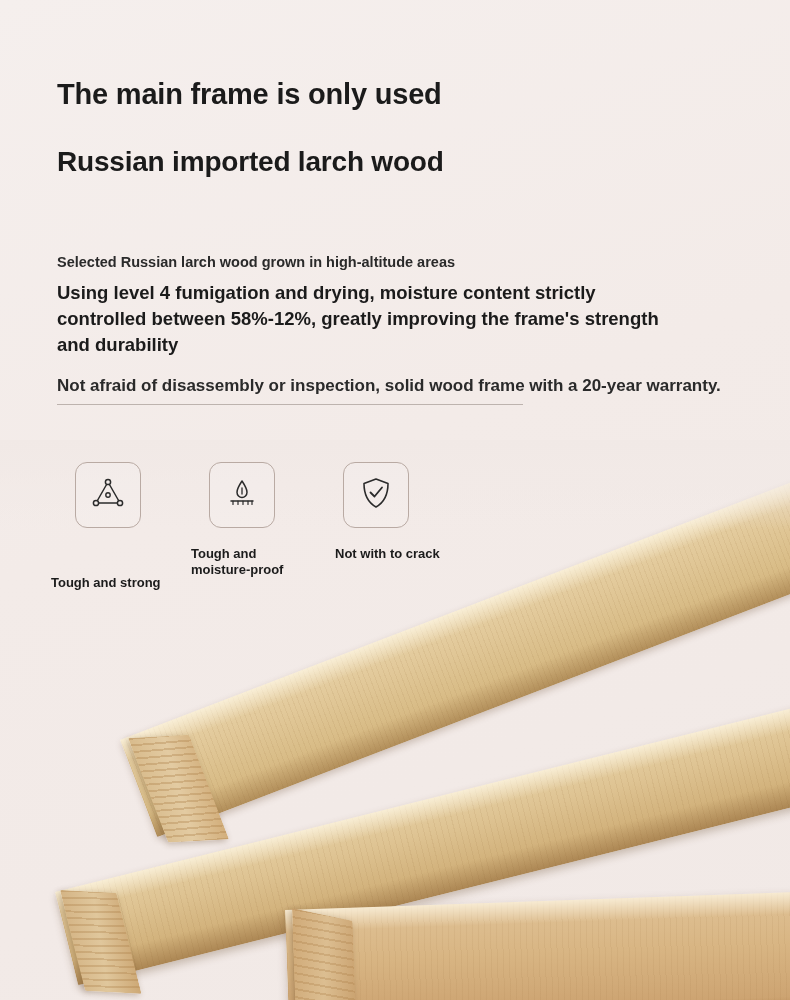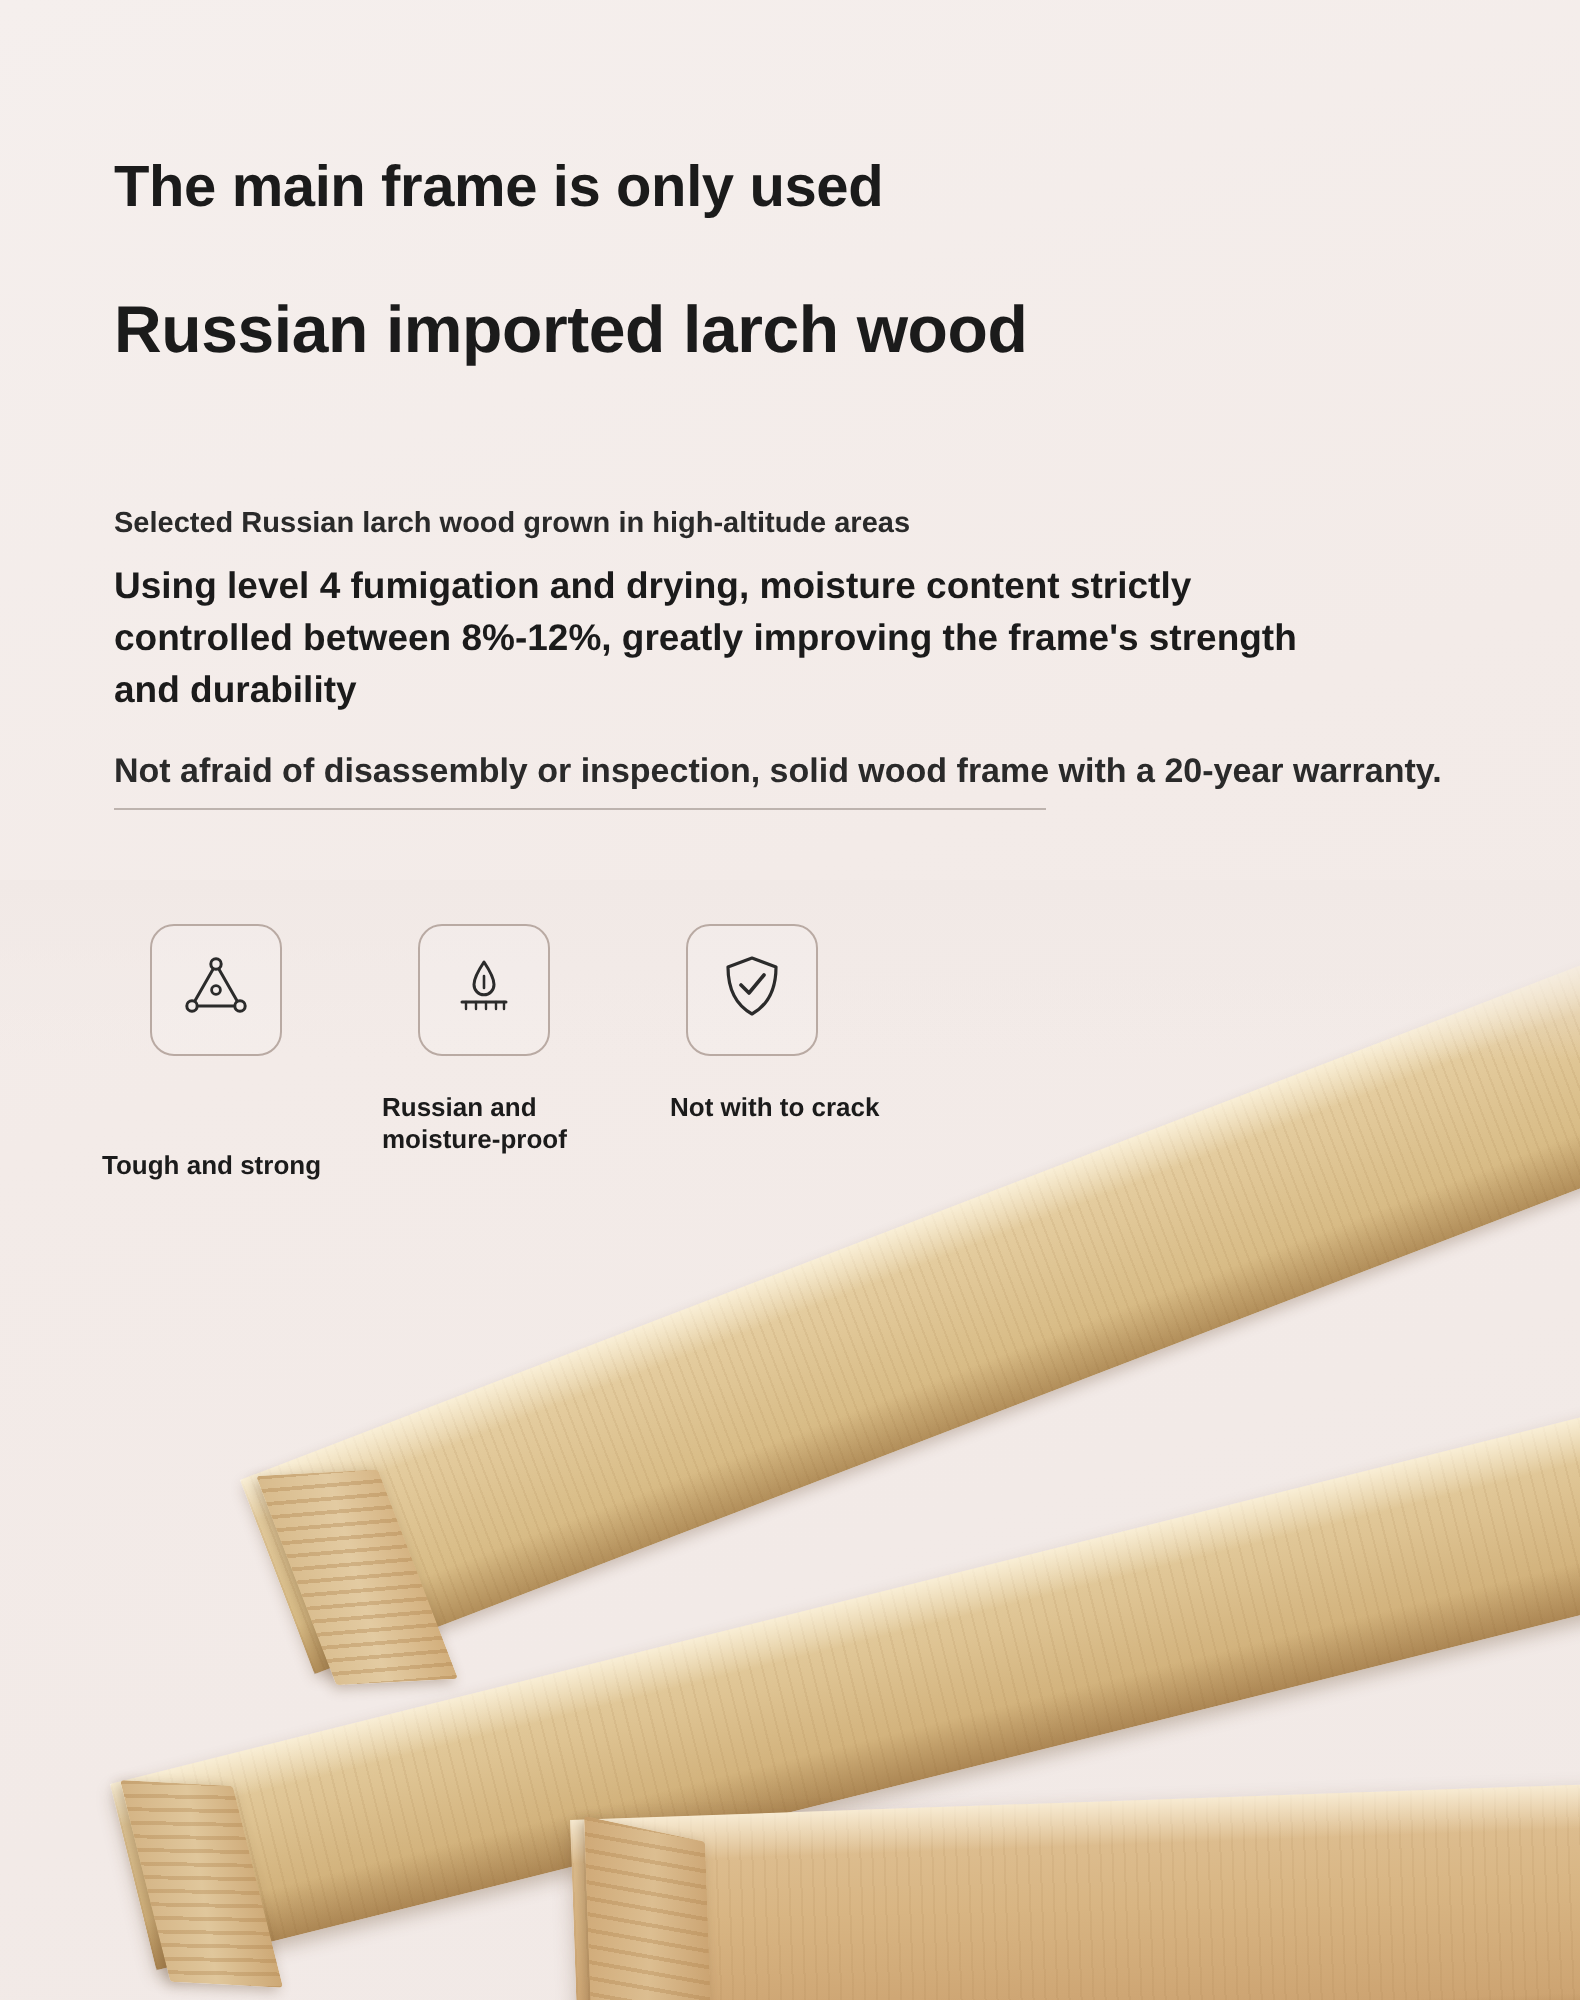--- a/index.html
+++ b/index.html
@@ -143,21 +143,21 @@
     top: 78px;
     font-size: 29px;
     font-weight: bold;
     color: #1b1b1b;
     letter-spacing: -0.2px;
   }
   .headline-2 {
     position: absolute;
     left: 57px;
     top: 146px;
-    font-size: 33px;
+    font-size: 28px;
     font-weight: bold;
     color: #1b1b1b;
     letter-spacing: -0.2px;
   }
   .subline {
     position: absolute;
     left: 57px;
     top: 238px;
     font-size: 14.5px;
     font-weight: bold;
@@ -255,21 +255,21 @@
     <div class="photo-fade"></div>
   </div>
 
   <div class="content">
 
     <div class="headline-1">The main frame is only used</div>
     <div class="headline-2">Russian imported larch wood</div>
 
     <div class="subline">Selected Russian larch wood grown in high-altitude areas</div>
 
-    <div class="paragraph">Using level 4 fumigation and drying, moisture content strictly controlled between 8%-12%, greatly improving the frame's strength and durability</div>
+    <div class="paragraph">Using level 4 fumigation and drying, moisture content strictly controlled between 58%-12%, greatly improving the frame's strength and durability</div>
 
     <div class="footnote">Not afraid of disassembly or inspection, solid wood frame with a 20-year warranty.</div>
     <div class="rule"></div>
 
     <div class="features">
 
       <div class="feature f1">
         <div class="box">
           <span>
             <svg width="34" height="32" viewBox="0 0 34 32">
@@ -288,21 +288,21 @@
         <div class="box">
           <span>
             <svg width="34" height="34" viewBox="0 0 34 34">
               <path d="M17 5 C17 5 12 12.5 12 16.2 C12 19.2 14.3 21.4 17 21.4 C19.7 21.4 22 19.2 22 16.2 C22 12.5 17 5 17 5 Z" fill="none" stroke="#2b2b2b" stroke-width="1.5" stroke-linejoin="round"></path>
               <path d="M17 12 L17 18" stroke="#2b2b2b" stroke-width="1.3" stroke-linecap="round"></path>
               <path d="M6 25 L28 25" stroke="#2b2b2b" stroke-width="1.5" stroke-linecap="round"></path>
               <path d="M8 28.5 L8 25 M13 28.5 L13 25 M18 28.5 L18 25 M23 28.5 L23 25 M27 28.5 L27 25" stroke="#2b2b2b" stroke-width="1.2" stroke-linecap="round"></path>
             </svg>
           </span>
         </div>
-        <div class="caption">Russian and
+        <div class="caption">Tough and
 moisture-proof</div>
       </div>
 
       <div class="feature f3">
         <div class="box">
           <span>
             <svg width="34" height="36" viewBox="0 0 34 36">
               <path d="M17 4 L29 8.5 C29 19 25 27.5 17 32 C9 27.5 5 19 5 8.5 Z" fill="none" stroke="#2b2b2b" stroke-width="1.6" stroke-linejoin="round"></path>
               <path d="M11.5 17.5 L15.5 21.5 L23 12.5" fill="none" stroke="#2b2b2b" stroke-width="1.8" stroke-linecap="round" stroke-linejoin="round"></path>
             </svg>

